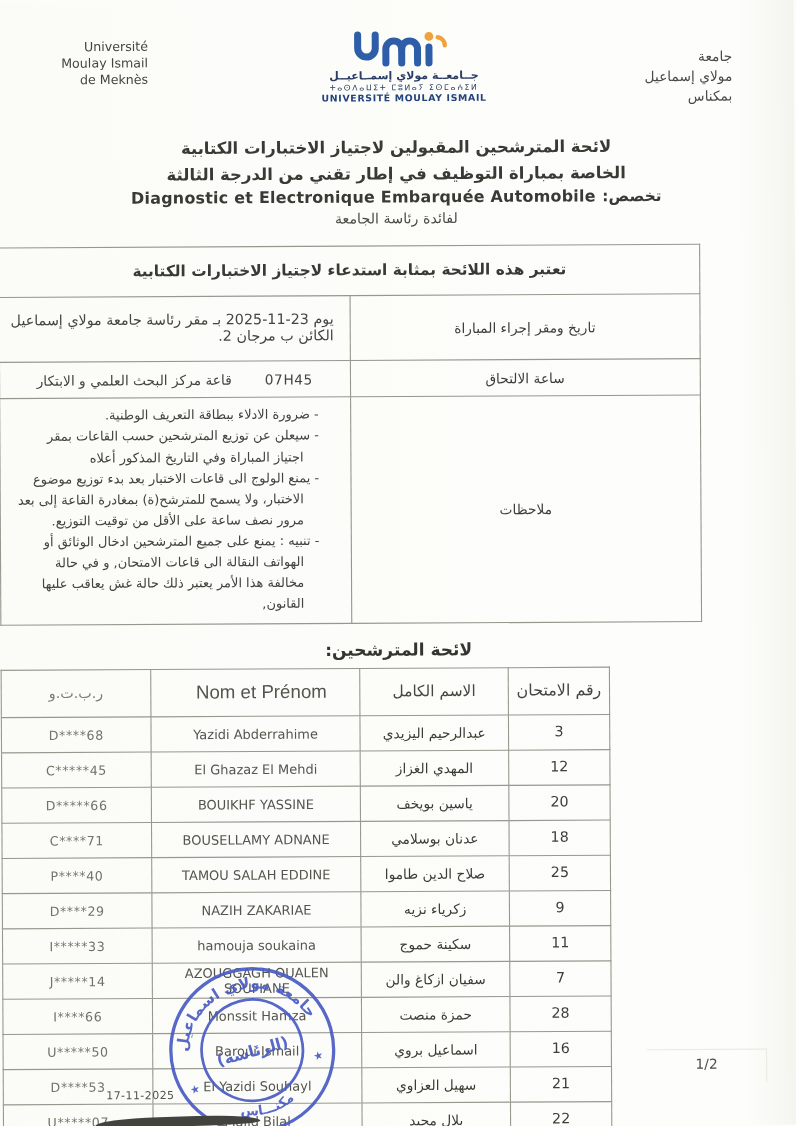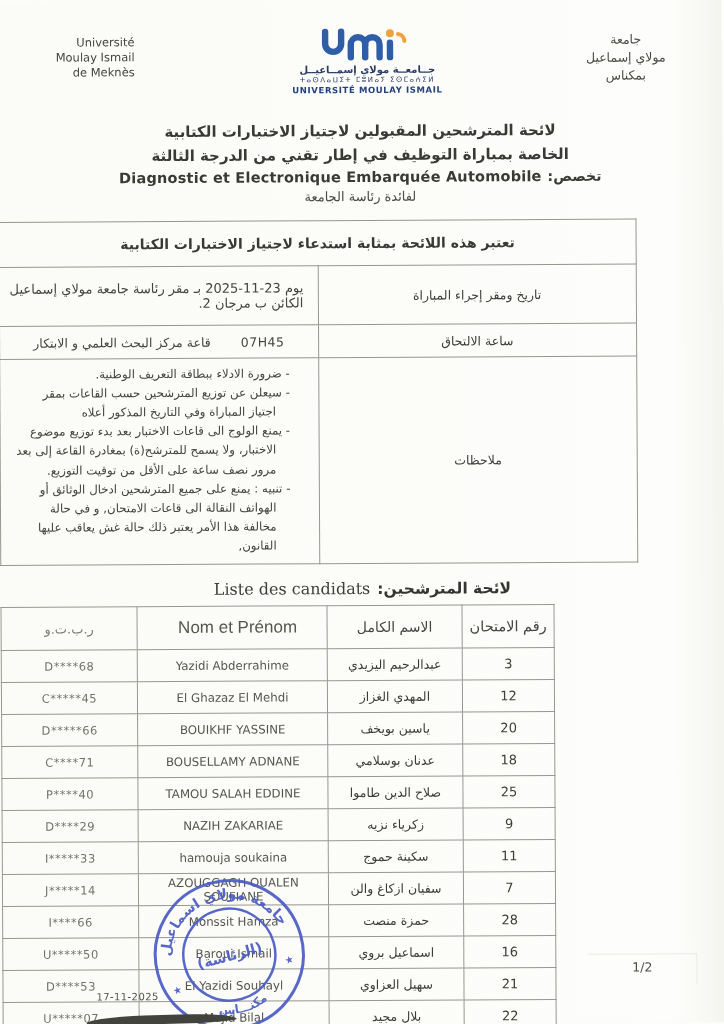--- a/index.html
+++ b/index.html
@@ -10,21 +10,21 @@
     color:#3c3c38;
   }
   .sheet{
     position:relative;width:724px;height:1024px;
     background:linear-gradient(90deg,#fbfbf8 0%,#fdfdfb 93%,#f4f4ef 100%);
     transform:rotate(-0.3deg);
   }
   
   .header{display:flex;justify-content:space-between;align-items:flex-start;padding:26px 56px 0 58px;}
   .hdr-fr{font-size:11.5px;font-weight:normal;line-height:1.3;text-align:right;color:#454540;white-space:pre-line;margin-top:8px;}
-  .hdr-ar{font-size:12.5px;line-height:1.45;text-align:center;color:#4a4a44;white-space:pre-line;direction:rtl;margin-top:6px;}
+  .hdr-ar{font-size:12.5px;line-height:1.45;color:#4a4a44;white-space:pre-line;direction:rtl;margin-top:18px;}
   .logo-block{text-align:center;width:170px;margin-left:14px;}
   .logo-mark{display:block;margin:0 auto 1px;}
   .logo-ar{font-size:10px;font-weight:bold;color:#2c3e66;direction:rtl;letter-spacing:1px;}
   .logo-tif{font-size:7px;color:#2c3e66;letter-spacing:1.5px;margin-top:1px;}
   .logo-lat{font-size:8.5px;font-weight:bold;color:#23437e;letter-spacing:0.6px;margin-top:1px;}
   
   .title-block{text-align:center;margin-top:24px;direction:rtl;}
   .title-line{font-size:15px;font-weight:bold;color:#3a3a35;line-height:1.6;}
   .spec-line{display:flex;justify-content:center;gap:6px;direction:rtl;align-items:baseline;margin-top:2px;}
   .spec-ar{font-size:14px;font-weight:bold;color:#3a3a35;}
@@ -141,21 +141,20 @@
 
             <li>تنبيه : يمنع على جميع المترشحين ادخال الوثائق أو الهواتف النقالة الى قاعات الامتحان, و في حالة مخالفة هذا الأمر يعتبر ذلك حالة غش يعاقب عليها القانون,</li>
           </ul>
       </td>
     </tr>
   </tbody>
     </table>
 
   <div class="cand-heading">
     <span class="ar">لائحة المترشحين:</span>
-    <span class="fr">Liste des candidats</span>
   </div>
 
   <table class="cand-table">
     <colgroup>
         <col style="width:92px">
         <col style="width:135px">
         <col style="width:190px">
         <col style="width:136px">
       </colgroup>
     <thead>

